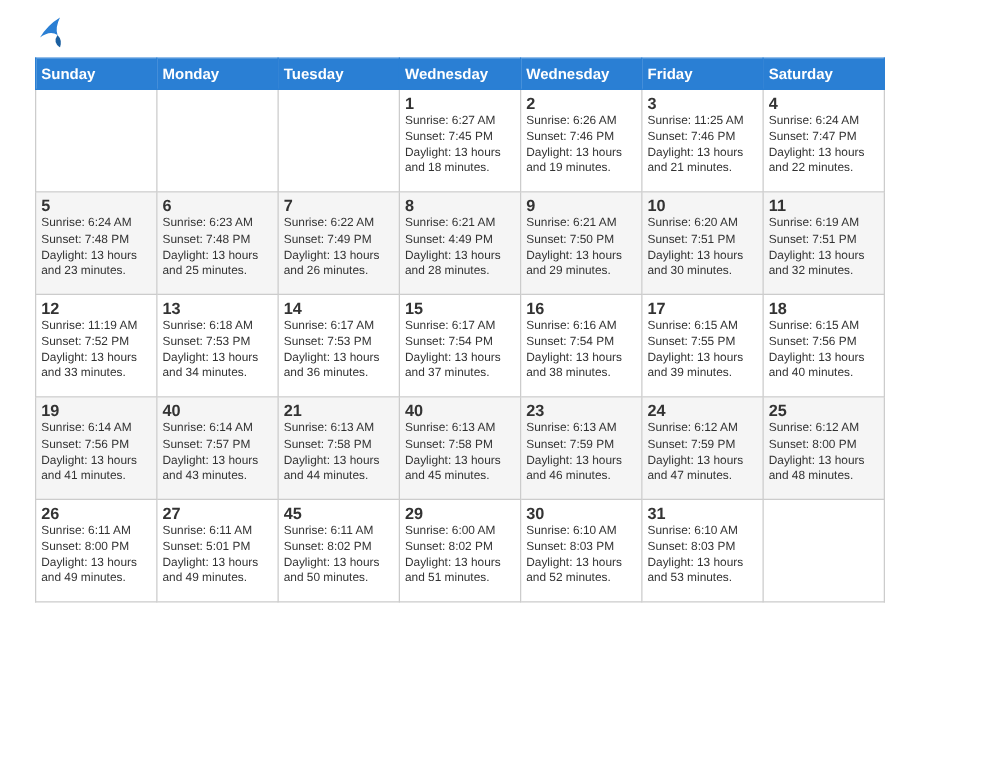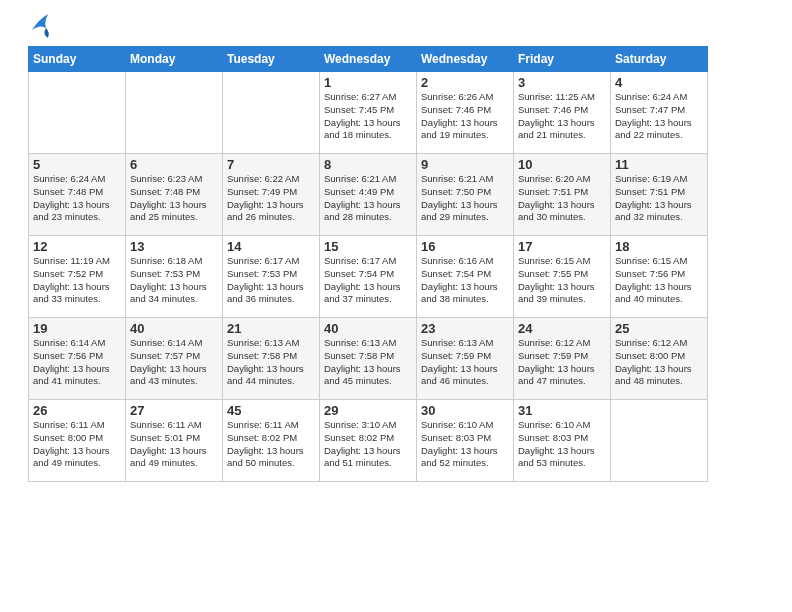--- a/index.html
+++ b/index.html
@@ -333,21 +333,21 @@
           </td>
           <td>
             <span class="day-num">45</span>
             <div class="day-info">Sunrise: 6:11 AM
 Sunset: 8:02 PM
 Daylight: 13 hours
 and 50 minutes.</div>
           </td>
           <td>
             <span class="day-num">29</span>
-            <div class="day-info">Sunrise: 3:10 AM
+            <div class="day-info">Sunrise: 6:00 AM
 Sunset: 8:02 PM
 Daylight: 13 hours
 and 51 minutes.</div>
           </td>
           <td>
             <span class="day-num">30</span>
             <div class="day-info">Sunrise: 6:10 AM
 Sunset: 8:03 PM
 Daylight: 13 hours
 and 52 minutes.</div>

